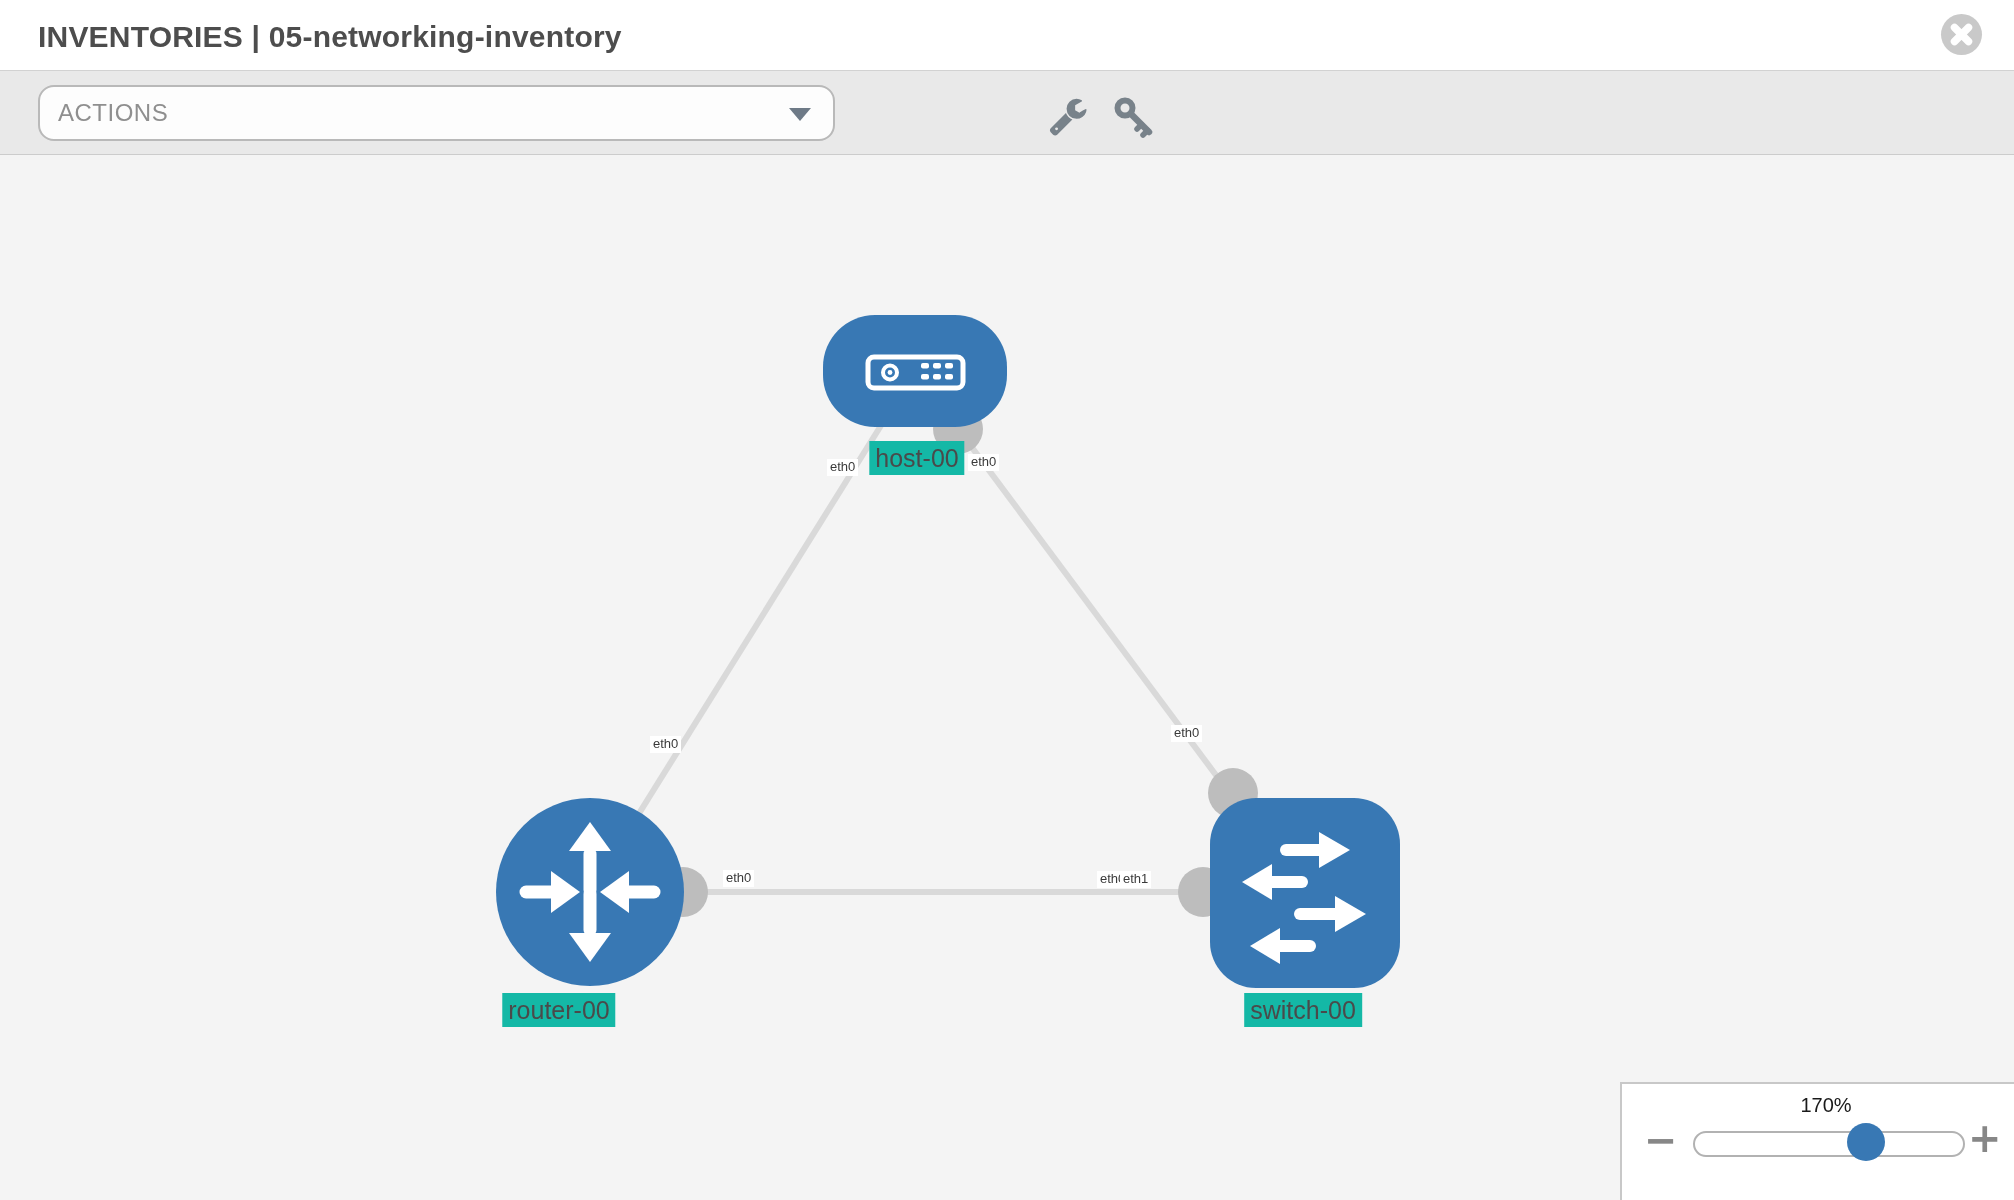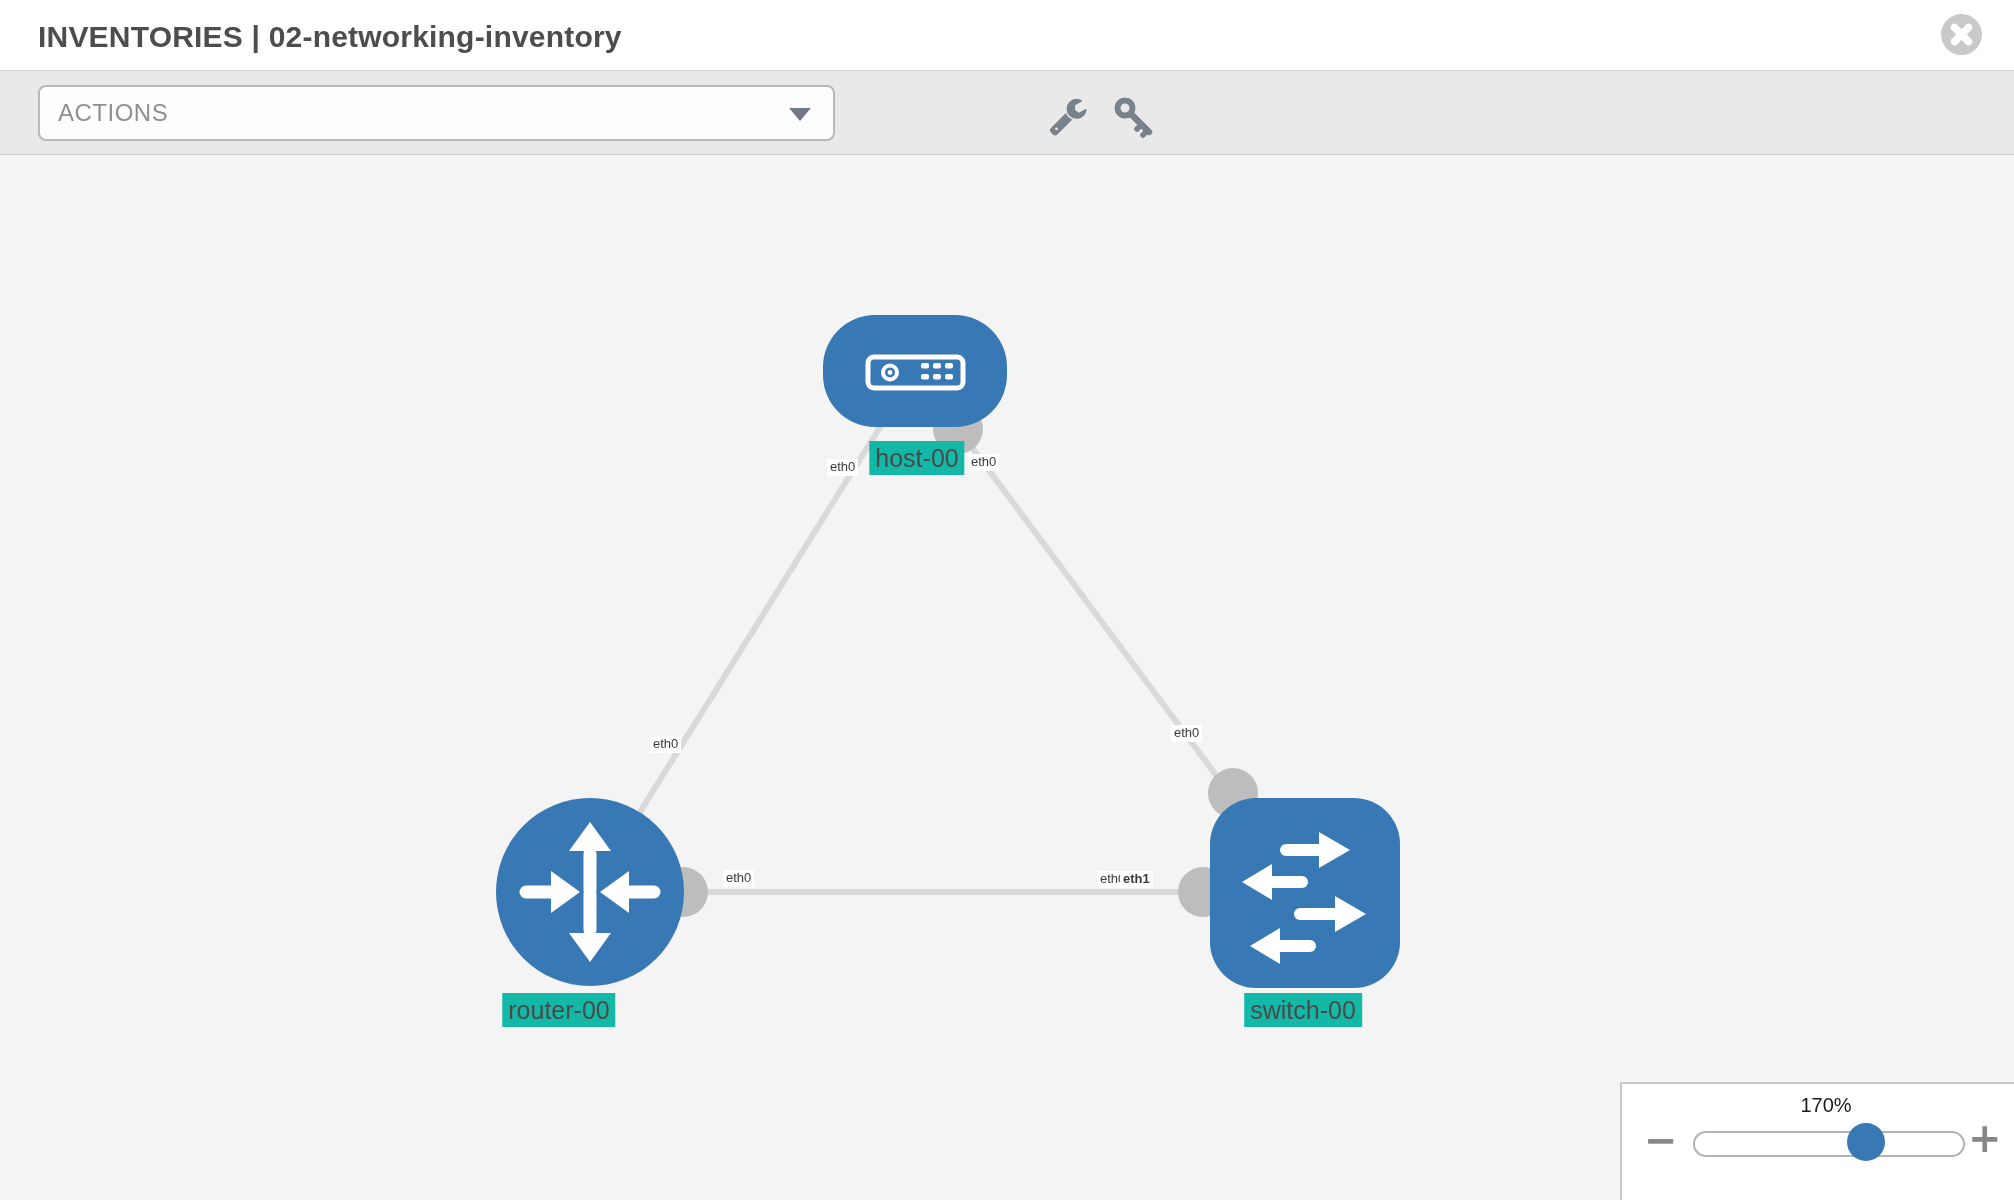--- a/index.html
+++ b/index.html
@@ -17,21 +17,21 @@
     position:absolute;right:32px;top:14px;width:41px;height:41px;border:none;padding:0;
     background:#c9c9c9;border-radius:50%;cursor:pointer;
   }
   
   .toolbar{
     position:absolute;left:0;top:70px;width:2014px;height:85px;background:#e9e9e9;
     border-top:1px solid #d2d2d2;border-bottom:1px solid #cccccc;box-sizing:border-box;
   }
   .select-box{
     position:absolute;top:14px;height:56px;background:#fdfdfd;border:2px solid #b9b9b9;
-    border-radius:8px;box-sizing:border-box;cursor:pointer;
+    border-radius:16px;box-sizing:border-box;cursor:pointer;
   }
   .select-box .sel-text{
     position:absolute;left:18px;top:0;line-height:52px;font-size:24px;color:#8f8f8f;letter-spacing:.5px;
   }
   .caret{
     position:absolute;right:22px;top:21px;width:0;height:0;
     border-left:11px solid transparent;border-right:11px solid transparent;
     border-top:13px solid #6e7a87;
   }
   .actions-box{left:38px;width:797px;}
@@ -48,21 +48,21 @@
   .node-switch{left:1210px;top:643px;width:190px;height:190px;border-radius:46px;}
   .node svg{position:absolute;left:0;top:0;}
   .node-label{
     position:absolute;transform:translateX(-50%);background:#14b8a6;color:#4a4a4a;
     font-size:25px;line-height:1.2;padding:2px 6px;white-space:nowrap;
   }
   .port-label{
     position:absolute;background:#fff;color:#3a3a3a;font-size:13px;line-height:1.15;
     padding:1px 3px;white-space:nowrap;
   }
-  .port-eth1-top{z-index:3;font-weight:bold;}
+  .port-eth1-top{z-index:3;}
   .port-under{z-index:2;}
   
   .zoom-panel{
     position:absolute;left:1620px;top:1082px;width:420px;height:150px;background:#fff;
     border:2px solid #c8c8c8;box-sizing:border-box;
   }
   .zoom-level{position:absolute;left:144px;top:10px;width:120px;text-align:center;font-size:20px;color:#1a1a1a;}
   .zoom-btn{
     position:absolute;background:none;border:none;padding:0;cursor:pointer;
     font-size:40px;font-weight:700;color:#878787;line-height:40px;font-family:"DejaVu Sans",sans-serif;
@@ -77,21 +77,21 @@
     position:absolute;left:152px;top:-10px;width:38px;height:38px;border-radius:50%;
     background:#3878b4;cursor:grab;
   }
 </style>
 </head>
 <body>
 
 <div id="app">
 
   <div class="title-bar">
-    <h1 class="page-title">INVENTORIES | 02-networking-inventory</h1>
+    <h1 class="page-title">INVENTORIES | 05-networking-inventory</h1>
     <button class="close-btn">
       <svg width="41" height="41" viewBox="0 0 41 41">
         <line x1="13.5" y1="13.5" x2="27.5" y2="27.5" stroke="#fff" stroke-width="7.5" stroke-linecap="round"></line>
         <line x1="27.5" y1="13.5" x2="13.5" y2="27.5" stroke="#fff" stroke-width="7.5" stroke-linecap="round"></line>
       </svg>
     </button>
   </div>
 
   <div class="toolbar">
     <div class="select-box actions-box">

